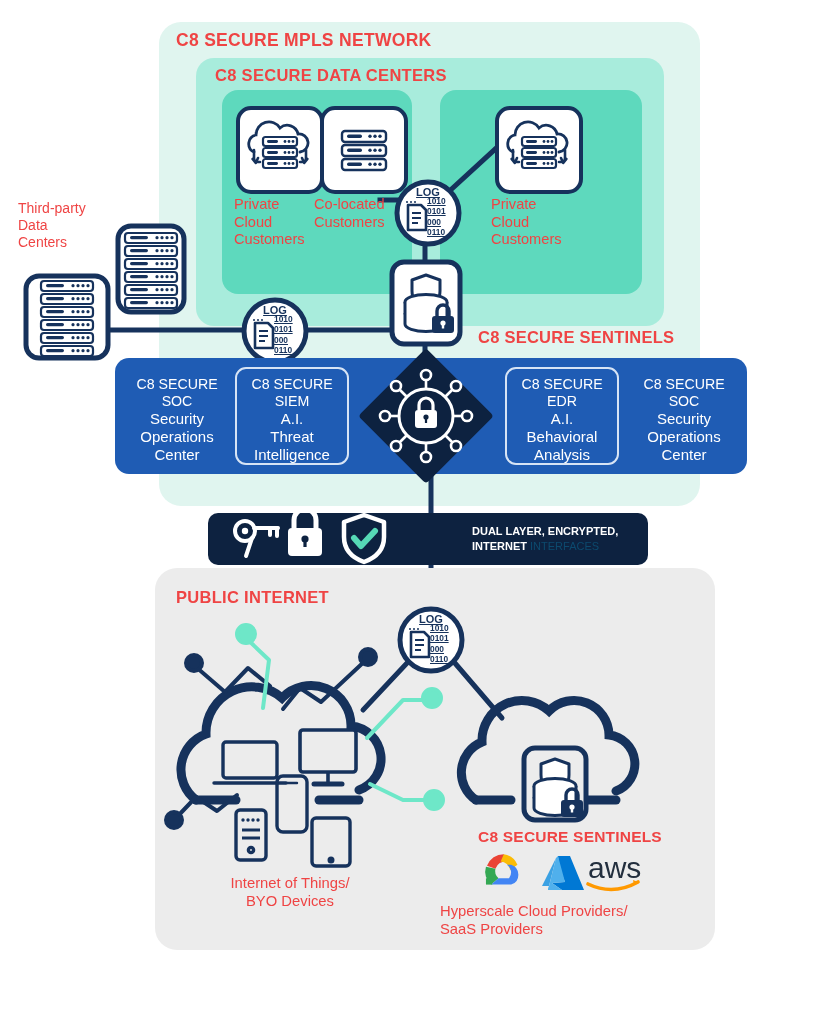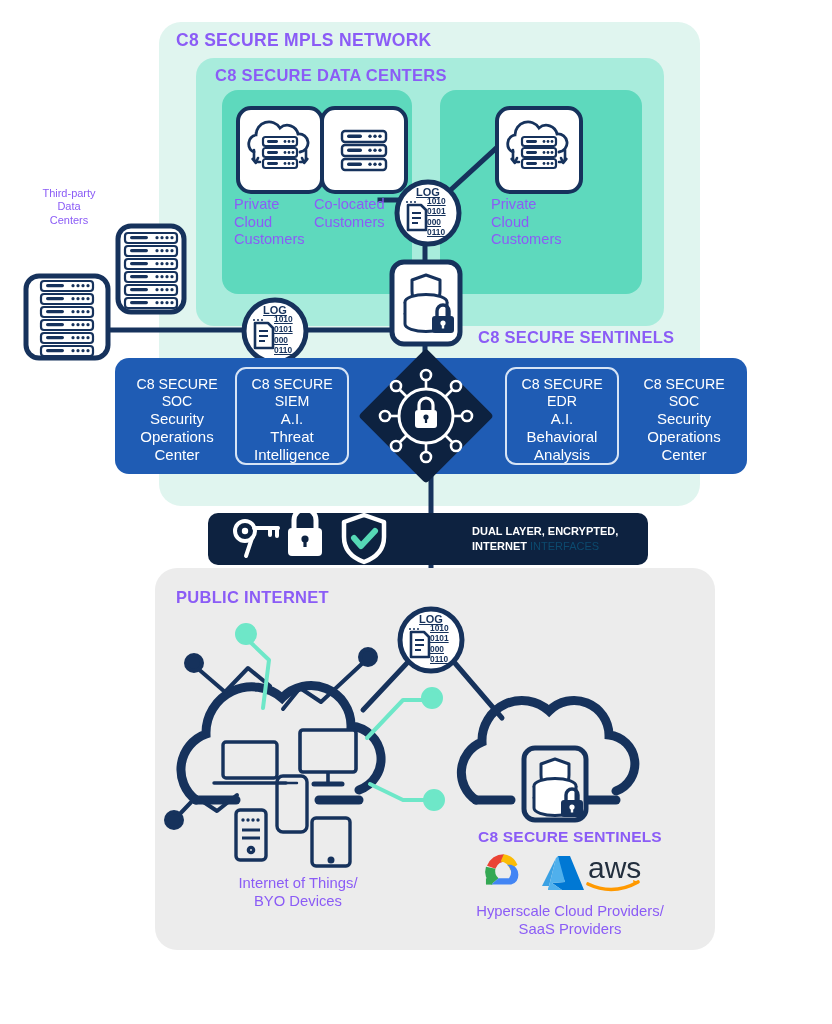--- a/index.html
+++ b/index.html
@@ -3,52 +3,52 @@
 <meta charset="utf-8">
 <style>
   html,body{margin:0;padding:0;background:#ffffff;}
   body{width:832px;height:1024px;position:relative;overflow:hidden;
        font-family:"Liberation Sans","DejaVu Sans",sans-serif;color:#16325c;}
   .abs{position:absolute;text-decoration:underline;}
   svg{display:block;}
   #root{position:absolute;left:0;top:0;width:832px;height:1024px;}
 
   
-  .lbl{position:absolute;color:#8b5cf6;line-height:1.18;}
+  .lbl{position:absolute;color:#ef4444;line-height:1.18;}
 
   .mpls-title{left:176px;top:30px;font-size:17.5px;font-weight:bold;letter-spacing:.3px;}
   .dc-title{left:215px;top:66px;font-size:16.5px;font-weight:bold;letter-spacing:.3px;}
 
   .cust{font-size:14.6px;text-align:left;line-height:1.2;}
   .cust1{left:234px;top:196px;width:92px;}
   .cust2{left:314px;top:196px;width:96px;}
   .cust3{left:491px;top:196px;width:96px;}
 
-  .third{left:18px;top:187px;width:102px;font-size:11px;text-align:center;line-height:1.22;}
+  .third{left:18px;top:200px;width:102px;font-size:14px;text-align:left;line-height:1.22;}
 
   .sentinels-top{left:478px;top:328px;font-size:16.5px;font-weight:bold;letter-spacing:.25px;}
 
   .blue-card{position:absolute;text-align:center;color:#ffffff;line-height:1.2;}
   .blue-card .t{font-size:14.2px;font-weight:normal;}
   .blue-card .s{font-size:15px;font-weight:normal;}
 
   .bc-soc1{left:122px;top:376px;width:110px;}
   .bc-siem{left:238px;top:376px;width:108px;}
   .bc-edr{left:508px;top:376px;width:108px;}
   .bc-soc2{left:628px;top:376px;width:112px;}
 
   .dual{position:absolute;left:472px;top:524px;width:200px;color:#ffffff;font-size:11px;line-height:1.38;}
   .dual b{font-weight:bold;}
   .dual .light{font-weight:normal;color:#0c4a6e;}
 
   .pub-title{left:176px;top:588px;font-size:16.5px;font-weight:bold;letter-spacing:.3px;}
 
-  .iot{left:188px;top:874px;width:220px;font-size:14.8px;text-align:center;line-height:1.25;}
+  .iot{left:180px;top:874px;width:220px;font-size:14.8px;text-align:center;line-height:1.25;}
   .sent-bottom{left:450px;top:828px;width:240px;font-size:15.5px;font-weight:bold;text-align:center;letter-spacing:.2px;}
-  .hyper{left:440px;top:902px;width:260px;font-size:14.8px;text-align:center;line-height:1.25;}
+  .hyper{left:440px;top:902px;width:260px;font-size:14.8px;text-align:left;line-height:1.25;}
 </style>
 </head>
 <body>
 
 <div id="root">
 
 <svg width="832" height="1024" viewBox="0 0 832 1024">
   <defs>
 
     <g id="logbadge">

